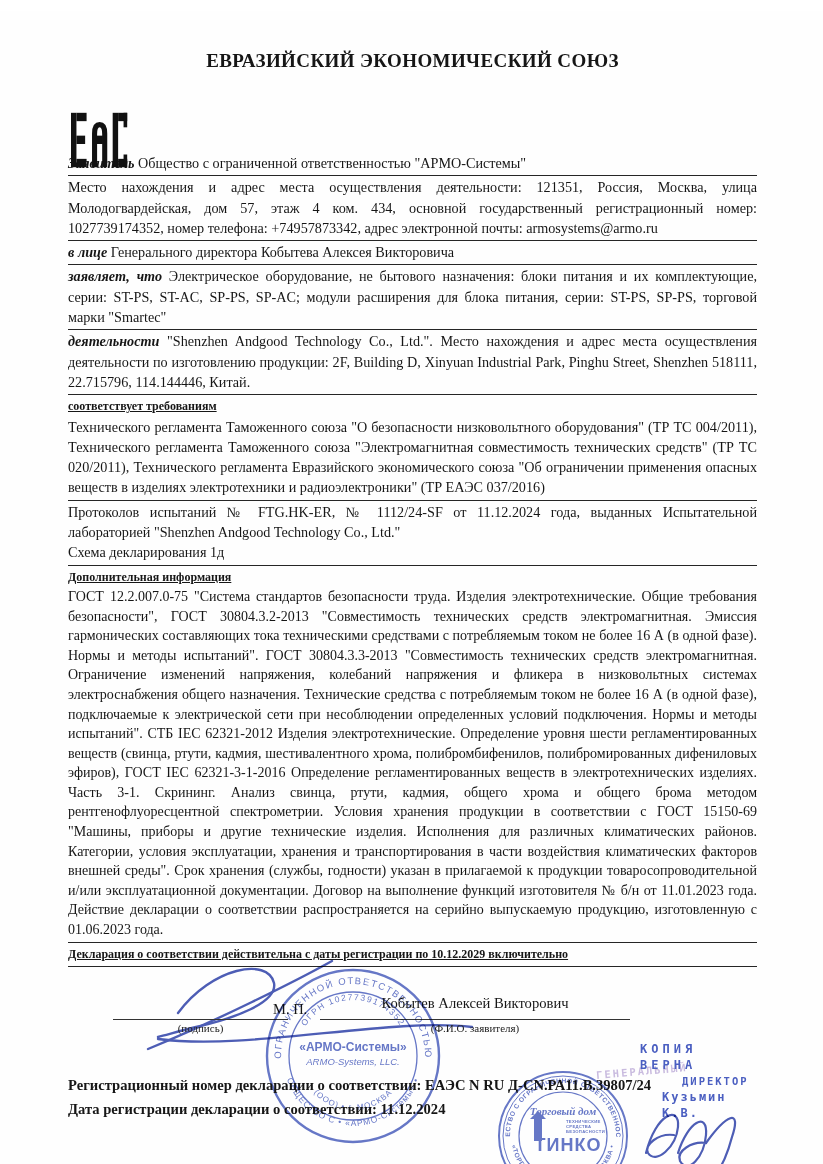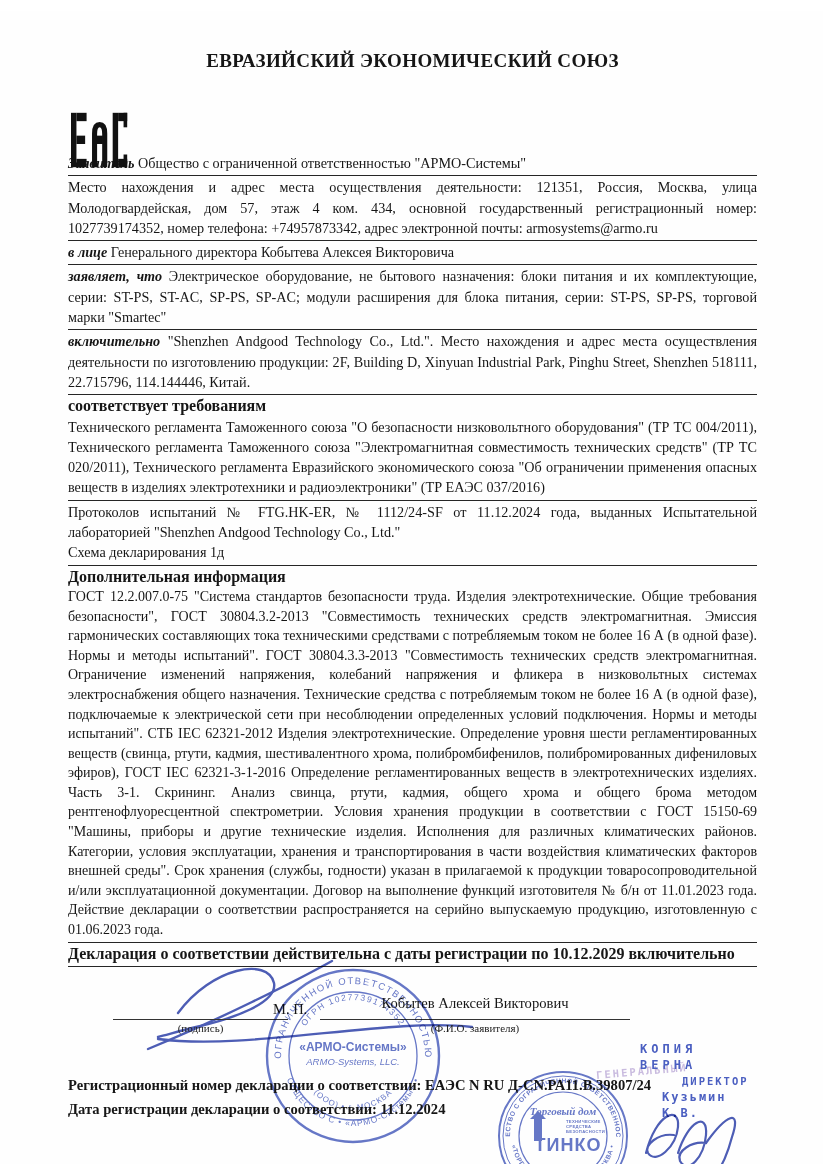--- a/index.html
+++ b/index.html
@@ -9,21 +9,21 @@
     font-family:"Liberation Serif","DejaVu Serif",serif;
     color:#161616;
   }
   .content{position:absolute;left:68px;top:36px;width:689px;}
   .title{ text-align:center;font-weight:bold;font-size:19px;line-height:27px;letter-spacing:.4px;}
   .logo-spacer{height:78px;}
   .eac-logo{position:absolute;left:2px;top:64px;width:60px;height:58px;}
   .sec{border-bottom:1.6px solid #262626;padding:1px 0 2px 0;}
   .para{margin:0;font-size:14.2px;line-height:20.3px;text-align:justify;}
   .para.addl{font-size:14px;line-height:19.6px;}
-  .head{margin:0;font-size:16px;line-height:20.3px;font-weight:bold;}
+  .head{margin:0;font-size:12px;line-height:20.3px;font-weight:bold;text-decoration:underline;}
   b.lbl{font-weight:bold;font-style:italic;}
   .sig-area{position:relative;height:96px;}
   .sig-line{position:absolute;left:45px;top:52px;width:175px;border-top:1.4px solid #333;}
   .sig-caption{position:absolute;left:45px;top:55px;width:175px;text-align:center;font-size:11px;color:#222;}
   .mp{position:absolute;left:205px;top:34px;font-size:14.5px;}
   .fio-line{position:absolute;left:252px;top:52px;width:310px;border-top:1.4px solid #333;}
   .fio-name{position:absolute;left:252px;top:28px;width:310px;text-align:center;font-size:14.6px;}
   .fio-caption{position:absolute;left:252px;top:55px;width:310px;text-align:center;font-size:11px;color:#222;}
   .reg-block{position:relative;margin-top:10px;font-weight:bold;font-size:14.6px;line-height:24px;}
   .stamp{position:absolute;mix-blend-mode:multiply;opacity:.82;}
@@ -79,21 +79,21 @@
 
     <div class="sec">
       <p class="para"><b class="lbl">в лице</b> <span>Генерального директора Кобытева Алексея Викторовича</span></p>
     </div>
 
     <div class="sec">
       <p class="para"><b class="lbl">заявляет, что</b> <span>Электрическое оборудование, не бытового назначения: блоки питания и их комплектующие, серии: ST-PS, ST-AC, SP-PS, SP-AC; модули расширения для блока питания, серии: ST-PS, SP-PS, торговой марки "Smartec"</span></p>
     </div>
 
     <div class="sec">
-      <p class="para"><b class="lbl">включительно</b> <span>"Shenzhen Andgood Technology Co., Ltd.". Место нахождения и адрес места осуществления деятельности по изготовлению продукции: 2F, Building D, Xinyuan Industrial Park, Pinghu Street, Shenzhen 518111, 22.715796, 114.144446, Китай.</span></p>
+      <p class="para"><b class="lbl">деятельности</b> <span>"Shenzhen Andgood Technology Co., Ltd.". Место нахождения и адрес места осуществления деятельности по изготовлению продукции: 2F, Building D, Xinyuan Industrial Park, Pinghu Street, Shenzhen 518111, 22.715796, 114.144446, Китай.</span></p>
     </div>
 
     <div class="sec">
       <p class="head">соответствует требованиям</p>
       <p class="para">Технического регламента Таможенного союза "О безопасности низковольтного оборудования" (ТР ТС 004/2011), Технического регламента Таможенного союза "Электромагнитная совместимость технических средств" (ТР ТС 020/2011), Технического регламента Евразийского экономического союза "Об ограничении применения опасных веществ в изделиях электротехники и радиоэлектроники" (ТР ЕАЭС 037/2016)</p>
     </div>
 
     <div class="sec">
       <p class="para">Протоколов испытаний № FTG.HK-ER, № 1112/24-SF от 11.12.2024 года, выданных Испытательной лабораторией "Shenzhen Andgood Technology Co., Ltd."</p>
       <p class="para">Схема декларирования 1д</p>

